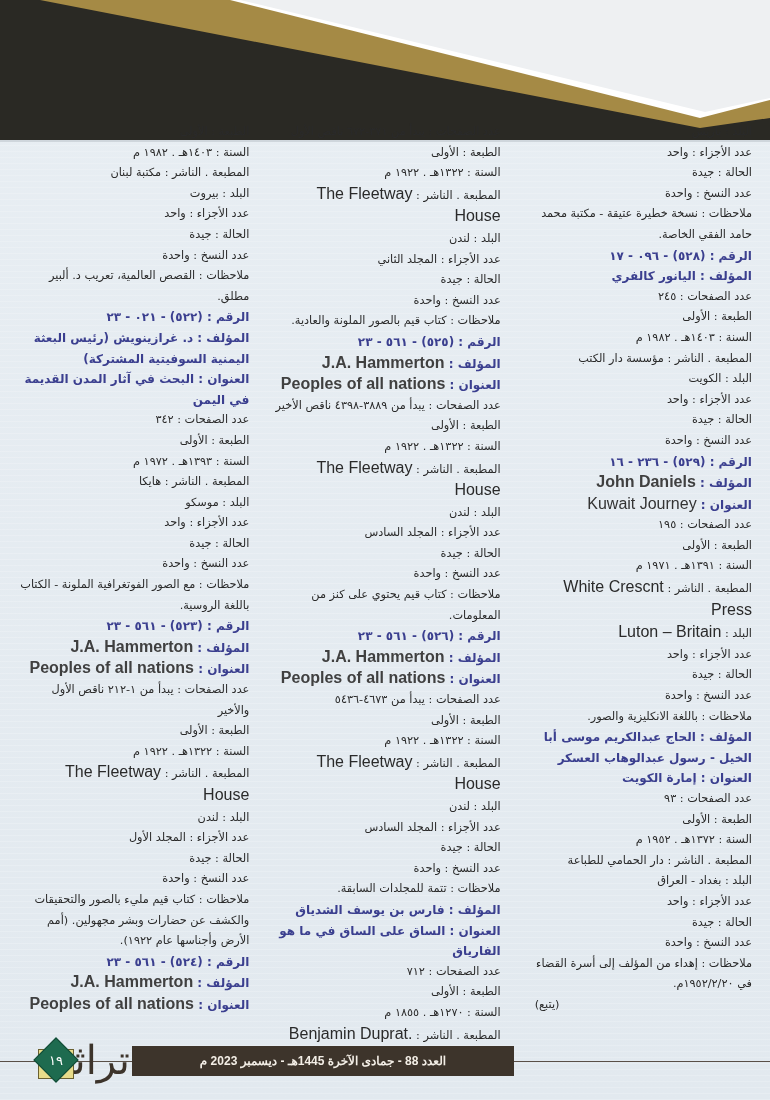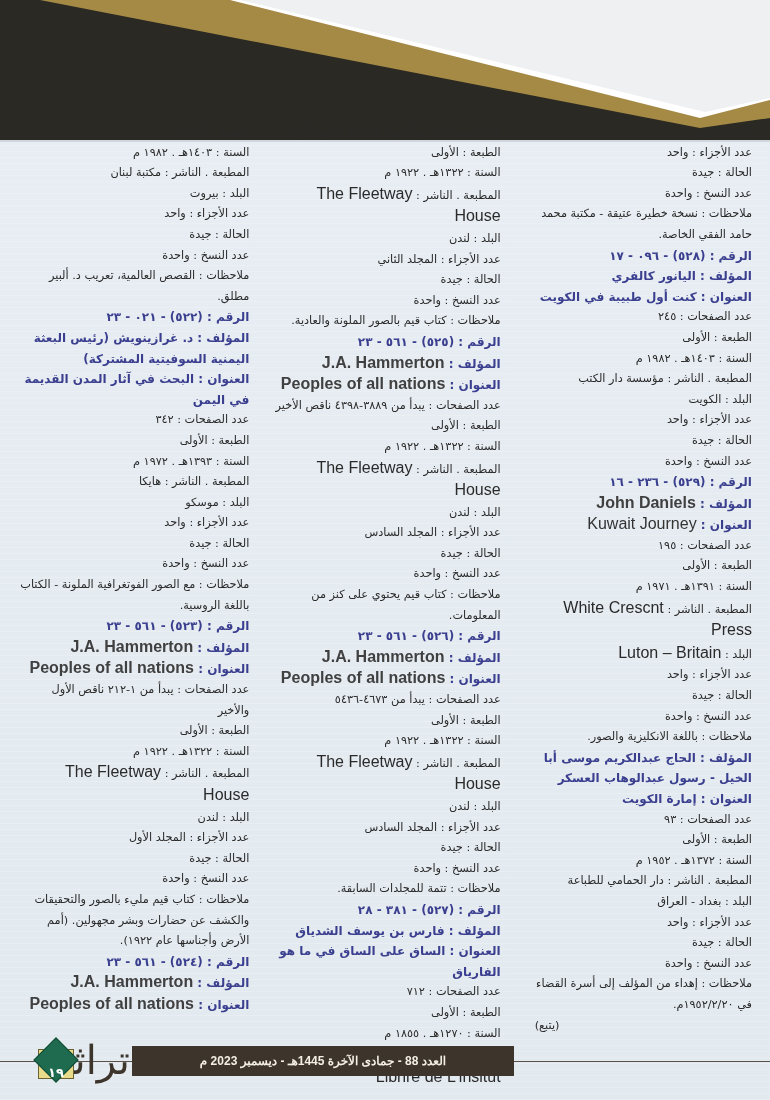--- a/index.html
+++ b/index.html
@@ -67,22 +67,22 @@
   .page-badge .sq {
     position: absolute; left: 14px; top: 7px; width: 36px; height: 30px;
     background: #e8dc8a; border: 1px solid #6a6030;
   }
   .page-badge .dia {
     position: absolute; left: 16px; top: 2px; width: 32px; height: 32px;
     background: #1e6b4f; transform: rotate(45deg);
     border: 1px solid #124a35;
   }
   .page-badge .pn {
-    position: absolute; left: 16px; top: 20px; width: 32px; height: 22px;
-    color: #fff; font-size: 13px; font-weight: bold; text-align: center; line-height: 22px;
+    position: absolute; left: 16px; top: 8px; width: 32px; height: 22px;
+    color: #fff; font-size: 13px; font-weight: normal; text-align: center; line-height: 22px;
   }
 </style>
 </head>
 <body>
 
 <div class="page-bg"></div>
 
 <svg class="header-band" viewBox="0 0 770 142" preserveAspectRatio="none">
   <polygon points="0,0 770,0 770,142 0,142" fill="#e6ecf1"></polygon>
   <polygon points="0,0 770,0 770,104 710,118 0,140" fill="#2b2a25" opacity="0"></polygon>
@@ -158,38 +158,36 @@
       <div class="line title-line"><span>العنوان :</span> <span class="ltr">Peoples of all nations</span></div>
       <div class="line">عدد الصفحات :   يبدأ من ٤٦٧٣-٥٤٣٦</div>
       <div class="line">الطبعة : الأولى</div>
       <div class="line">السنة : ١٣٢٢هـ . ١٩٢٢ م</div>
       <div class="line"><span>المطبعة . الناشر :</span> <span class="ltr">The Fleetway House</span></div>
       <div class="line">البلد : لندن</div>
       <div class="line">عدد الأجزاء : المجلد السادس</div>
       <div class="line">الحالة : جيدة</div>
       <div class="line">عدد النسخ : واحدة</div>
       <div class="line">ملاحظات : تتمة للمجلدات السابقة.</div>
-      <div class="line num-line">الرقم : (٥٢٧) - ٣٨١ - ٢٨</div>
       <div class="line author-line">المؤلف : فارس بن يوسف الشدياق</div>
       <div class="line title-line">العنوان : الساق على الساق في ما هو الفارياق</div>
       <div class="line">عدد الصفحات :   ٧١٢</div>
       <div class="line">الطبعة : الأولى</div>
       <div class="line">السنة : ١٢٧٠هـ . ١٨٥٥ م</div>
       <div class="line"><span>المطبعة . الناشر :</span> <span class="ltr">Benjamin Duprat.</span></div>
       <div class="line"><span class="ltr">Librire de L'insitut</span></div>
     </div>
   <div class="col" id="col-left">
       <div class="line">البلد : باريس</div>
       <div class="line">عدد الأجزاء : واحد</div>
       <div class="line">الحالة : جيدة</div>
       <div class="line">عدد النسخ : واحدة</div>
       <div class="line">ملاحظات : نسخة خطيرة عتيقة - مكتبة محمد حامد الفقي الخاصة.</div>
       <div class="line num-line">الرقم : (٥٢٨) - ٠٩٦ - ١٧</div>
       <div class="line author-line">المؤلف : اليانور كالفري</div>
-      <div class="line title-line">العنوان : كنت أول طبيبة في الكويت</div>
       <div class="line">عدد الصفحات :   ٢٤٥</div>
       <div class="line">الطبعة : الأولى</div>
       <div class="line">السنة : ١٤٠٣هـ . ١٩٨٢ م</div>
       <div class="line">المطبعة . الناشر : مؤسسة دار الكتب</div>
       <div class="line">البلد : الكويت</div>
       <div class="line">عدد الأجزاء : واحد</div>
       <div class="line">الحالة : جيدة</div>
       <div class="line">عدد النسخ : واحدة</div>
       <div class="line num-line">الرقم : (٥٢٩) - ٢٣٦ - ١٦</div>
       <div class="line author-line"><span>المؤلف :</span> <span class="ltr">John Daniels</span></div>

